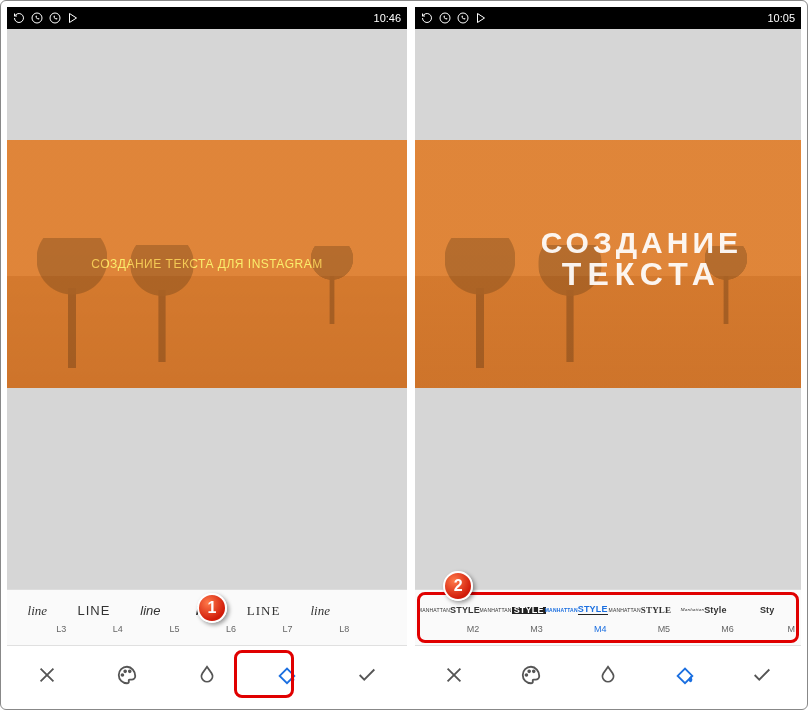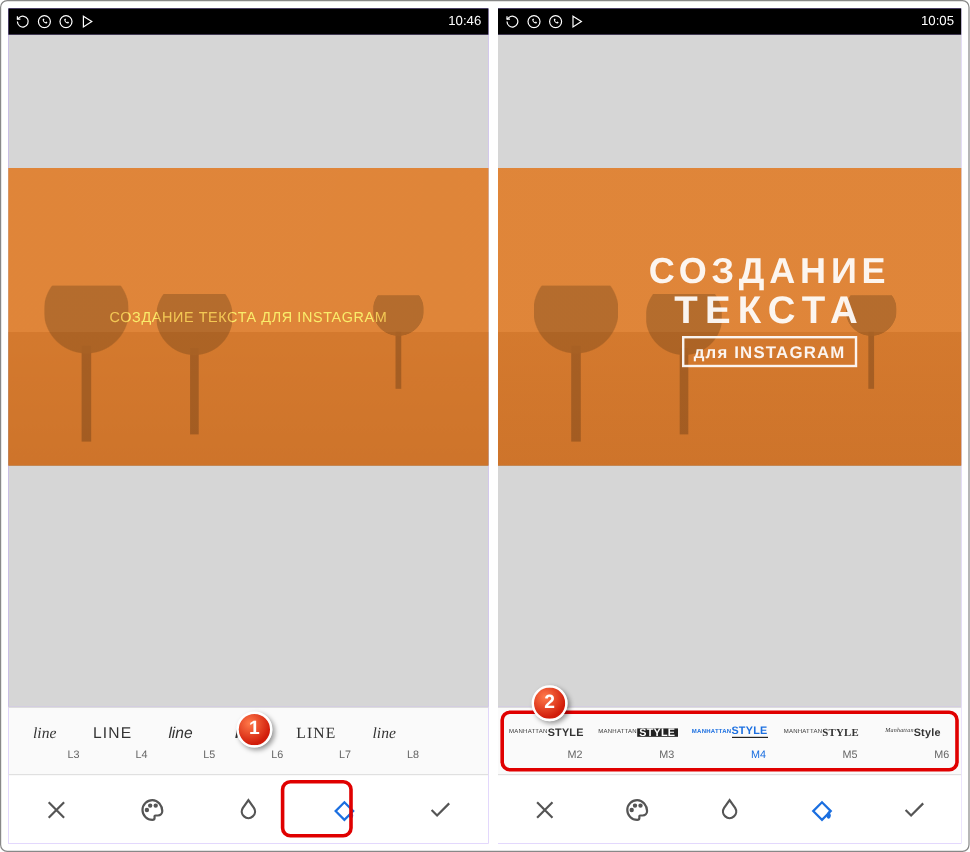--- a/index.html
+++ b/index.html
@@ -332,21 +332,20 @@
     </div>
 
     <div class="canvas-area">
       <div class="photo">
         <div class="tree t1"></div>
         <div class="tree t2"></div>
         <div class="tree t3"></div>
         <div class="overlay-text-big">
           <div class="l1">СОЗДАНИЕ</div>
           <div class="l2">ТЕКСТА</div>
-          <div class="l3">для INSTAGRAM</div>
         </div>
       </div>
     </div>
 
     <div class="style-strip" id="strip-right">
       <div class="redbox" style="left:2px; top:2px; right:2px; bottom:2px;"></div>
         <div class="style-item">
           <div class="preview">
             <div class="mh ">
               <div class="top">MANHATTAN</div>
@@ -383,20 +382,29 @@
           <div class="code">M5</div>
         </div>
         <div class="style-item">
           <div class="preview">
             <div class="mh script">
               <div class="top">Manhattan</div>
               <div class="bot">Style</div>
             </div>
           </div>
           <div class="code">M6</div>
+        </div>
+        <div class="style-item">
+          <div class="preview">
+            <div class="mh script">
+              <div class="top"></div>
+              <div class="bot">Sty</div>
+            </div>
+          </div>
+          <div class="code">M</div>
         </div>
       </div>
 
     <div class="toolbar">
       <div class="tbtn">
         <svg viewBox="0 0 24 24" stroke="currentColor" stroke-width="2" fill="none">
             <path d="M5 5l14 14M19 5L5 19"></path>
           </svg>
       </div>
       <div class="tbtn">

